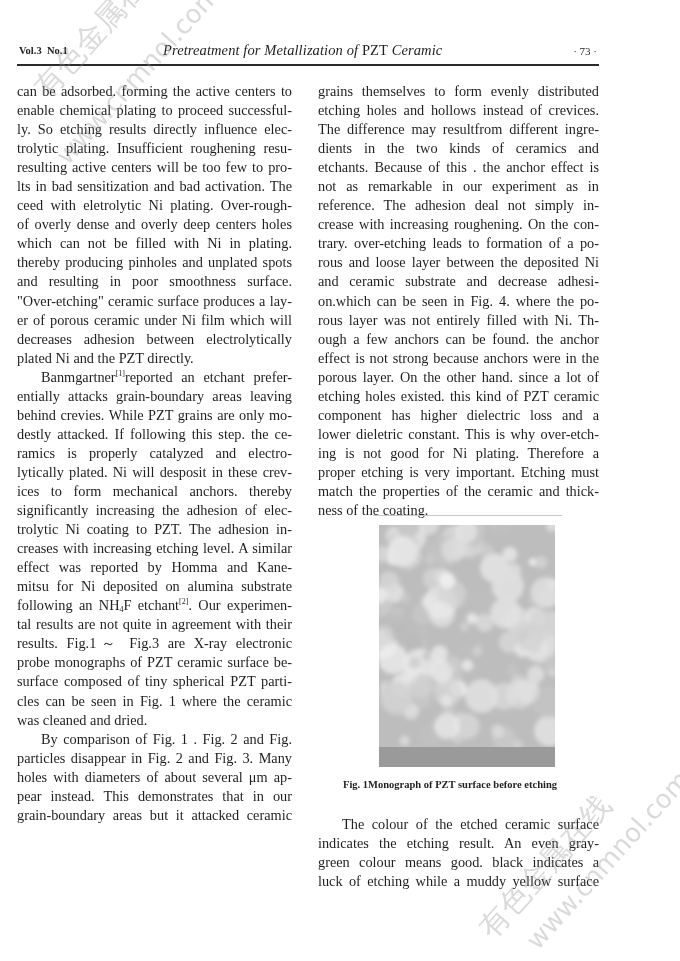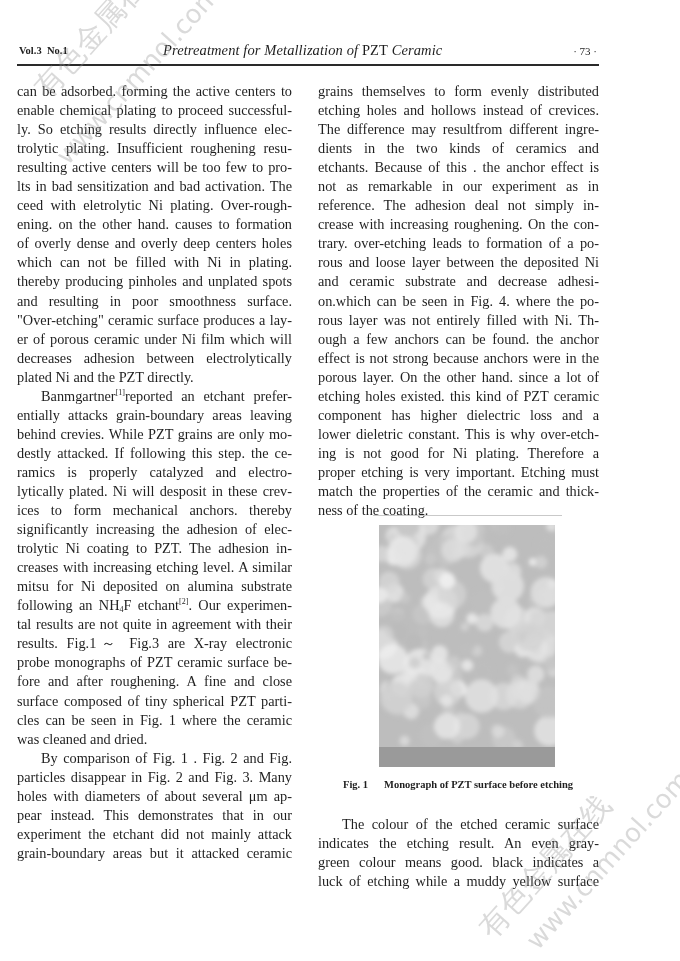--- a/index.html
+++ b/index.html
@@ -18,21 +18,21 @@
   .line { display: block; white-space: nowrap; text-align: justify; text-align-last: justify; height: 19.05px; }
   .line.last { text-align-last: left; }
   .line.indent { padding-left: 24px; }
   sup { font-size: 8px; line-height: 0; vertical-align: 6px; }
   sub { font-size: 8px; line-height: 0; vertical-align: -2px; }
 
   .figure-rule { position: absolute; left: 373px; top: 515px; width: 189px; height: 1px; background: #c9c9c9; }
   .figure { position: absolute; left: 379px; top: 525px; width: 176px; height: 242px; overflow: hidden; background: #cfcfcf; }
   .figure svg { display: block; }
   .caption { position: absolute; left: 343px; top: 779px; width: 260px; font-size: 10.5px; font-weight: bold; white-space: nowrap; }
-  .caption .num { margin-right: 16px; }
+  .caption .num { }
 
   .col2b { position: absolute; left: 318px; top: 815px; width: 281px; font-size: 14.3px; line-height: 19.3px; }
 
   .wm { position: absolute; color: rgba(150,150,150,0.35); font-family: "DejaVu Sans", sans-serif; pointer-events: none; white-space: nowrap; }
   .wm.a1 { left: 25px; top: 80px; font-size: 30px; transform: rotate(-48deg); transform-origin: left top; }
   .wm.a2 { left: 50px; top: 150px; font-size: 26px; transform: rotate(-48deg); transform-origin: left top; }
   .wm.b1 { left: 470px; top: 920px; font-size: 30px; transform: rotate(-48deg); transform-origin: left top; }
   .wm.b2 { left: 520px; top: 935px; font-size: 26px; transform: rotate(-48deg); transform-origin: left top; }
 </style>
 </head>
@@ -53,21 +53,20 @@
 
 <div class="col left" id="leftcol">
   <div id="lc-p1">
       <span class="line">can be adsorbed. forming the active centers to</span>
       <span class="line">enable chemical plating to proceed successful-</span>
       <span class="line">ly. So etching results directly influence elec-</span>
       <span class="line">trolytic plating. Insufficient roughening resu-</span>
       <span class="line">resulting active centers will be too few to pro-</span>
       <span class="line">lts in bad sensitization and bad activation. The</span>
       <span class="line">ceed with eletrolytic Ni plating. Over-rough-</span>
-      <span class="line">ening. on the other hand. causes to formation</span>
       <span class="line">of overly dense and overly deep centers holes</span>
       <span class="line">which can not be filled with Ni in plating.</span>
       <span class="line">thereby producing pinholes and unplated spots</span>
       <span class="line">and resulting in poor smoothness surface.</span>
       <span class="line">"Over-etching" ceramic surface produces a lay-</span>
       <span class="line">er of porous ceramic under Ni film which will</span>
       <span class="line">decreases adhesion between electrolytically</span>
       <span class="line last">plated Ni and the PZT directly.</span>
     </div>
   <div>
@@ -77,41 +76,40 @@
     <div id="lc-p2a">
         <span class="line">entially attacks grain-boundary areas leaving</span>
         <span class="line">behind crevies. While PZT grains are only mo-</span>
         <span class="line">destly attacked. If following this step. the ce-</span>
         <span class="line">ramics is properly catalyzed and electro-</span>
         <span class="line">lytically plated. Ni will desposit in these crev-</span>
         <span class="line">ices to form mechanical anchors. thereby</span>
         <span class="line">significantly increasing the adhesion of elec-</span>
         <span class="line">trolytic Ni coating to PZT. The adhesion in-</span>
         <span class="line">creases with increasing etching level. A similar</span>
+        <span class="line">effect was reported by Homma and Kane-</span>
         <span class="line">mitsu for Ni deposited on alumina substrate</span>
       </div>
     <span class="line">
       <span>following an NH</span><sub>4</sub><span>F etchant</span><sup>[2]</sup><span>. Our experimen-</span>
     </span>
     <div id="lc-p2b">
         <span class="line">tal results are not quite in agreement with their</span>
         <span class="line">results. Fig.1～ Fig.3 are X-ray electronic</span>
         <span class="line">probe monographs of PZT ceramic surface be-</span>
-        <span class="line">fore and after roughening. A fine and close</span>
         <span class="line">surface composed of tiny spherical PZT parti-</span>
         <span class="line">cles can be seen in Fig. 1 where the ceramic</span>
         <span class="line last">was cleaned and dried.</span>
       </div>
   </div>
   <div id="lc-p3">
       <span class="line indent">By comparison of Fig. 1 . Fig. 2 and Fig.</span>
       <span class="line">particles disappear in Fig. 2 and Fig. 3. Many</span>
       <span class="line">holes with diameters of about several μm ap-</span>
       <span class="line">pear instead. This demonstrates that in our</span>
-      <span class="line">experiment the etchant did not mainly attack</span>
       <span class="line">grain-boundary areas but it attacked ceramic</span>
     </div>
 </div>
 
 <div class="col right">
   <div id="rc-p1">
       <span class="line">grains themselves to form evenly distributed</span>
       <span class="line">etching holes and hollows instead of crevices.</span>
       <span class="line">The difference may resultfrom different ingre-</span>
       <span class="line">dients in the two kinds of ceramics and</span>

